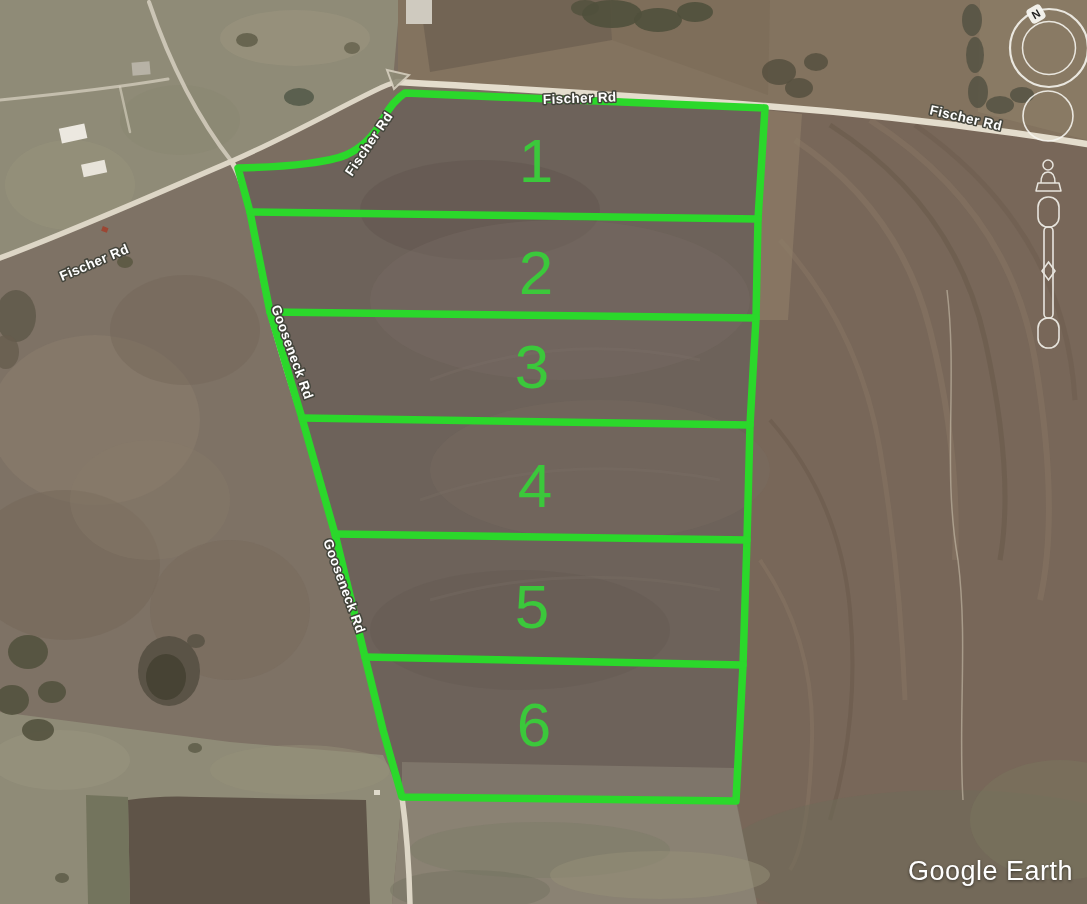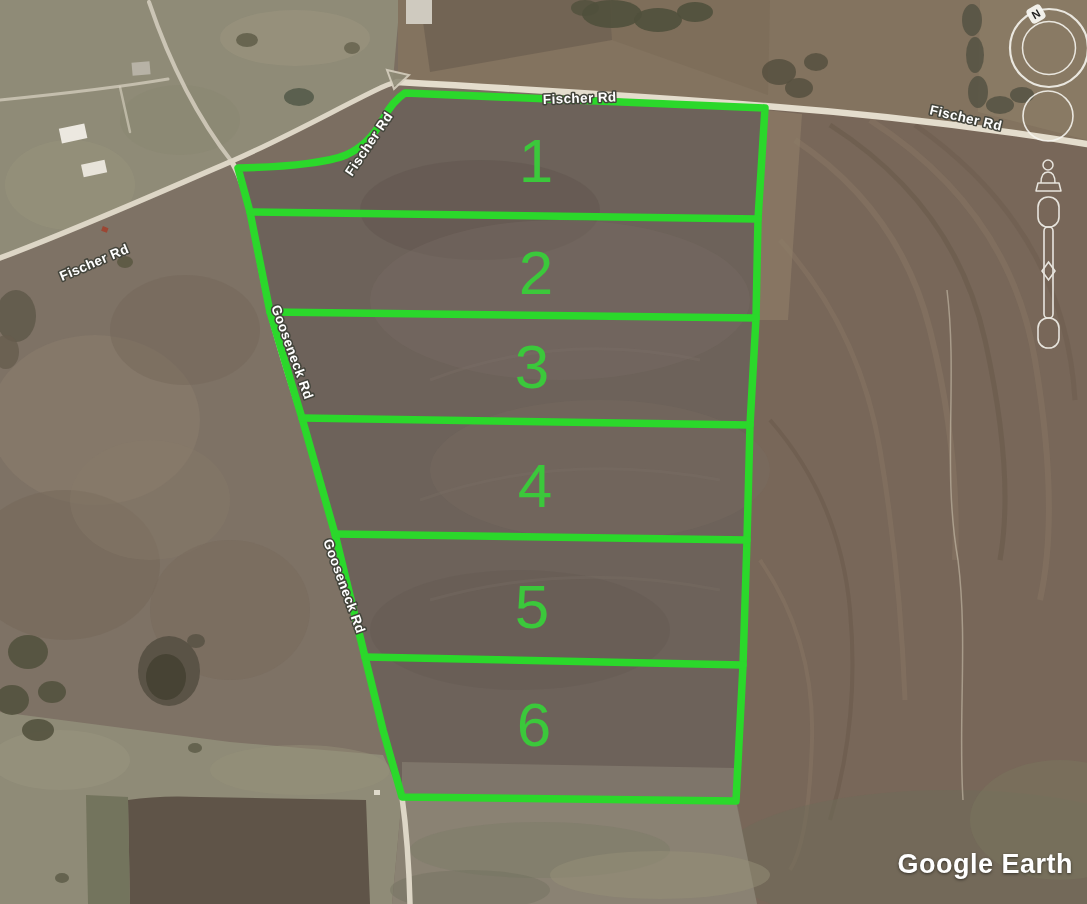--- a/index.html
+++ b/index.html
@@ -16,22 +16,22 @@
   .lot-num{
     font-family:"Liberation Sans",sans-serif;font-size:62px;font-weight:400;
     text-anchor:middle;
   }
   .north-label{
     font-family:"Liberation Sans",sans-serif;font-size:11px;font-weight:700;
     fill:#1d1d1d;text-anchor:middle;
   }
   .nav{stroke:#f7f6f0;fill:none;opacity:.88;}
   .watermark{
-    position:absolute;right:14px;bottom:24px;color:#ffffff;
-    font-size:27px;font-weight:700;letter-spacing:.5px;
+    position:absolute;right:14px;bottom:17px;color:#ffffff;
+    font-size:27px;font-weight:400;letter-spacing:.5px;
     text-shadow:0 1px 3px rgba(0,0,0,.55);
   }
 </style>
 </head>
 <body>
 
 <div class="stage">
 <svg width="1087" height="904" viewBox="0 0 1087 904" xmlns="http://www.w3.org/2000/svg">
 
   <g>

